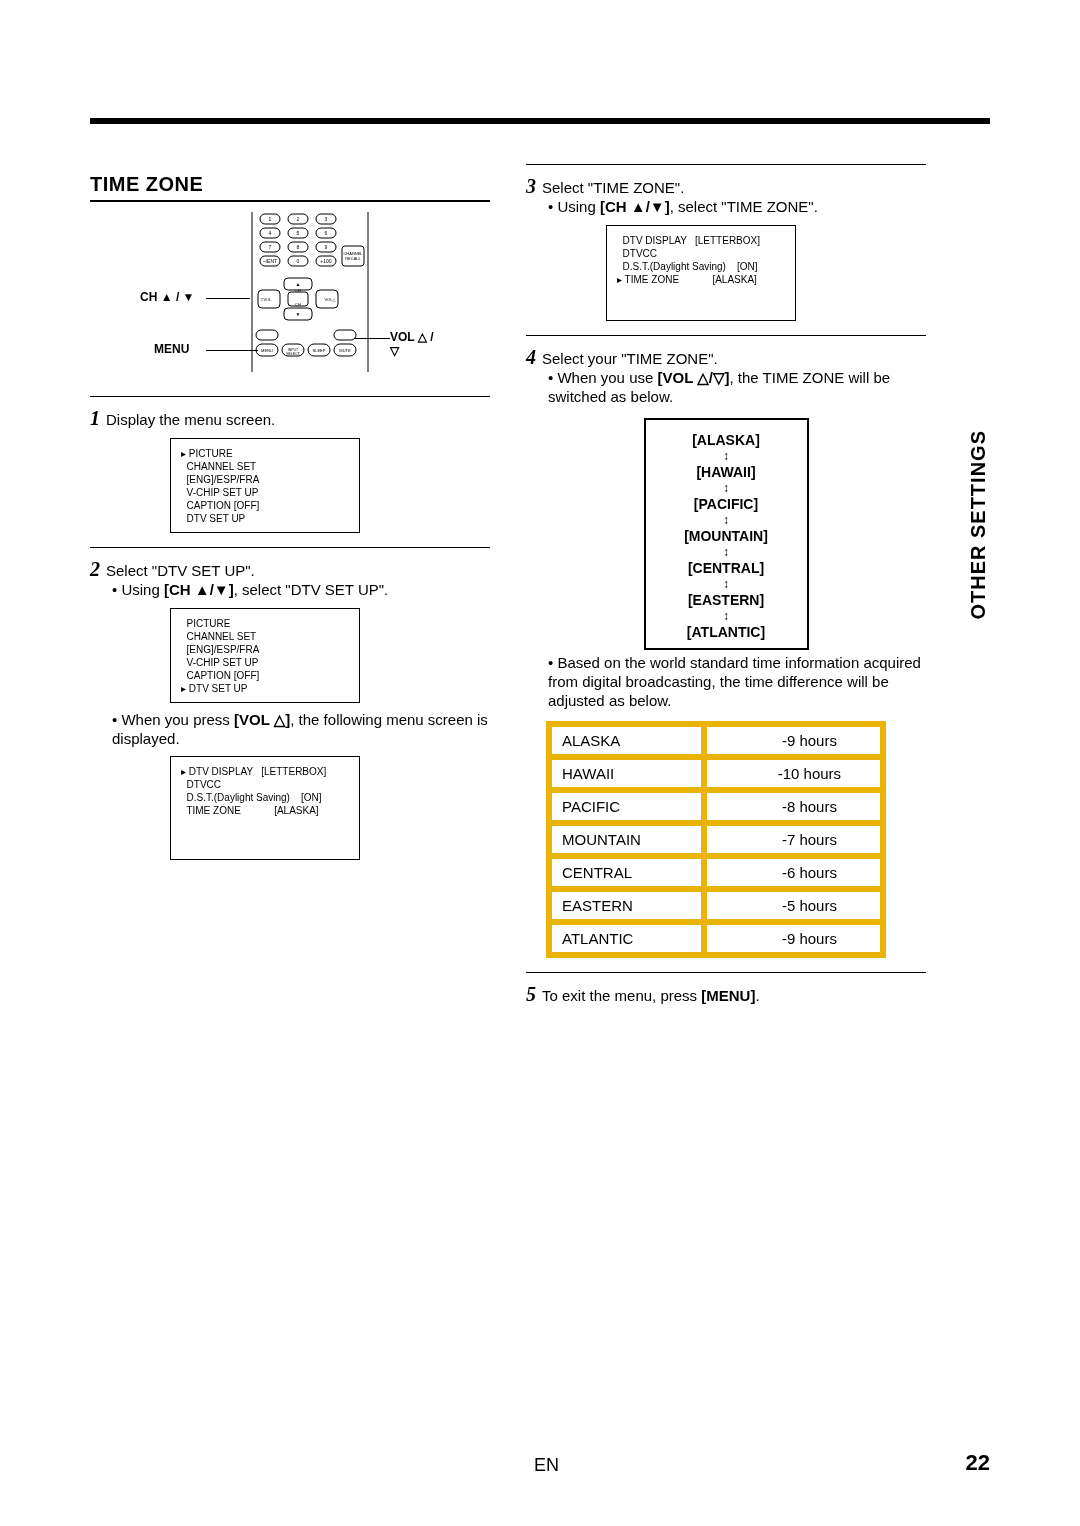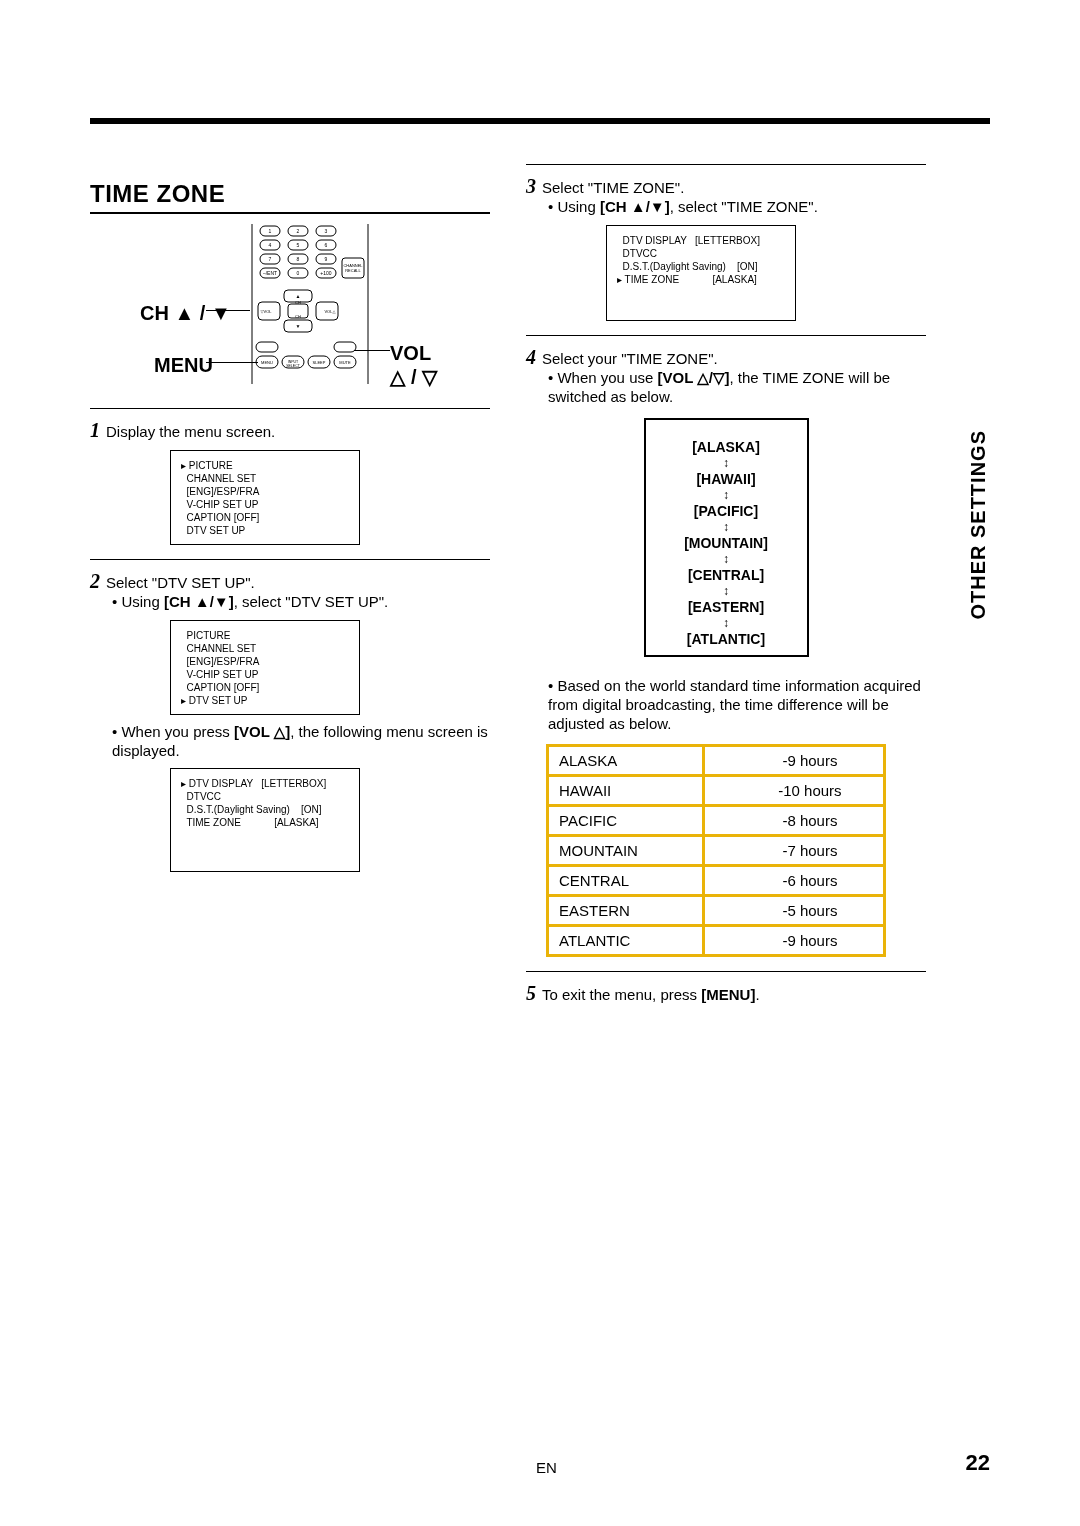--- a/index.html
+++ b/index.html
@@ -37,23 +37,23 @@
     position: absolute;
     right: 90px;
     top: 430px;
     writing-mode: vertical-rl;
     transform: rotate(180deg);
     font-weight: bold;
     font-size: 20px;
     letter-spacing: 1px;
   }
   h1.section-title {
-    font-size: 24px;
-    font-weight: bold;
-    margin: 16px 0 4px 0;
+    font-size: 20px;
+    font-weight: bold;
+    margin: 9px 0 4px 0;
     letter-spacing: 0.5px;
   }
   .title-underline {
     height: 2px;
     background: #000;
     margin-bottom: 10px;
   }
   .thin-rule {
     height: 1px;
     background: #000;
@@ -77,70 +77,70 @@
   .menu-box .row { white-space: pre; }
   .remote-wrap {
     position: relative;
     width: 300px;
     height: 170px;
     margin: 8px auto 0 auto;
   }
   .remote-label {
     position: absolute;
     font-weight: bold;
-    font-size: 20px;
+    font-size: 12px;
   }
   .remote-line {
     position: absolute;
     background: #000;
   }
   .remote-svg {
     position: absolute;
     left: 110px;
     top: 0;
   }
   .tz-cycle {
     border: 2.5px solid #000;
     width: 145px;
-    margin: 12px auto 20px auto;
-    padding: 19px 8px 8px 8px;
+    margin: 12px auto 4px auto;
+    padding: 12px 8px 8px 8px;
     text-align: center;
     font-weight: bold;
     font-size: 14px;
     position: relative;
   }
   .tz-cycle .dbl {
     font-size: 12px;
     line-height: 1;
     margin: 2px 0;
   }
   table.offsets {
     border-collapse: collapse;
     width: 340px;
     margin: 10px 0 0 20px;
     font-size: 15px;
   }
   table.offsets td {
-    border: 3px solid #eab308;
+    border: 6px solid #eab308;
     padding: 5px 10px;
   }
   table.offsets td:nth-child(2) { text-align: center; padding-left: 42px; }
   .page-num {
     position: absolute;
     right: 90px;
     bottom: 50px;
     font-weight: bold;
     font-size: 22px;
   }
   .lang-code {
     position: absolute;
     left: 50%;
     transform: translateX(-50%);
     bottom: 50px;
-    font-size: 15px;
+    font-size: 18px;
     padding-left: 13px;
   }
 </style>
 </head>
 <body>
 
 <div class="page">
   <div class="top-rule"></div>
 
   <div class="columns">

